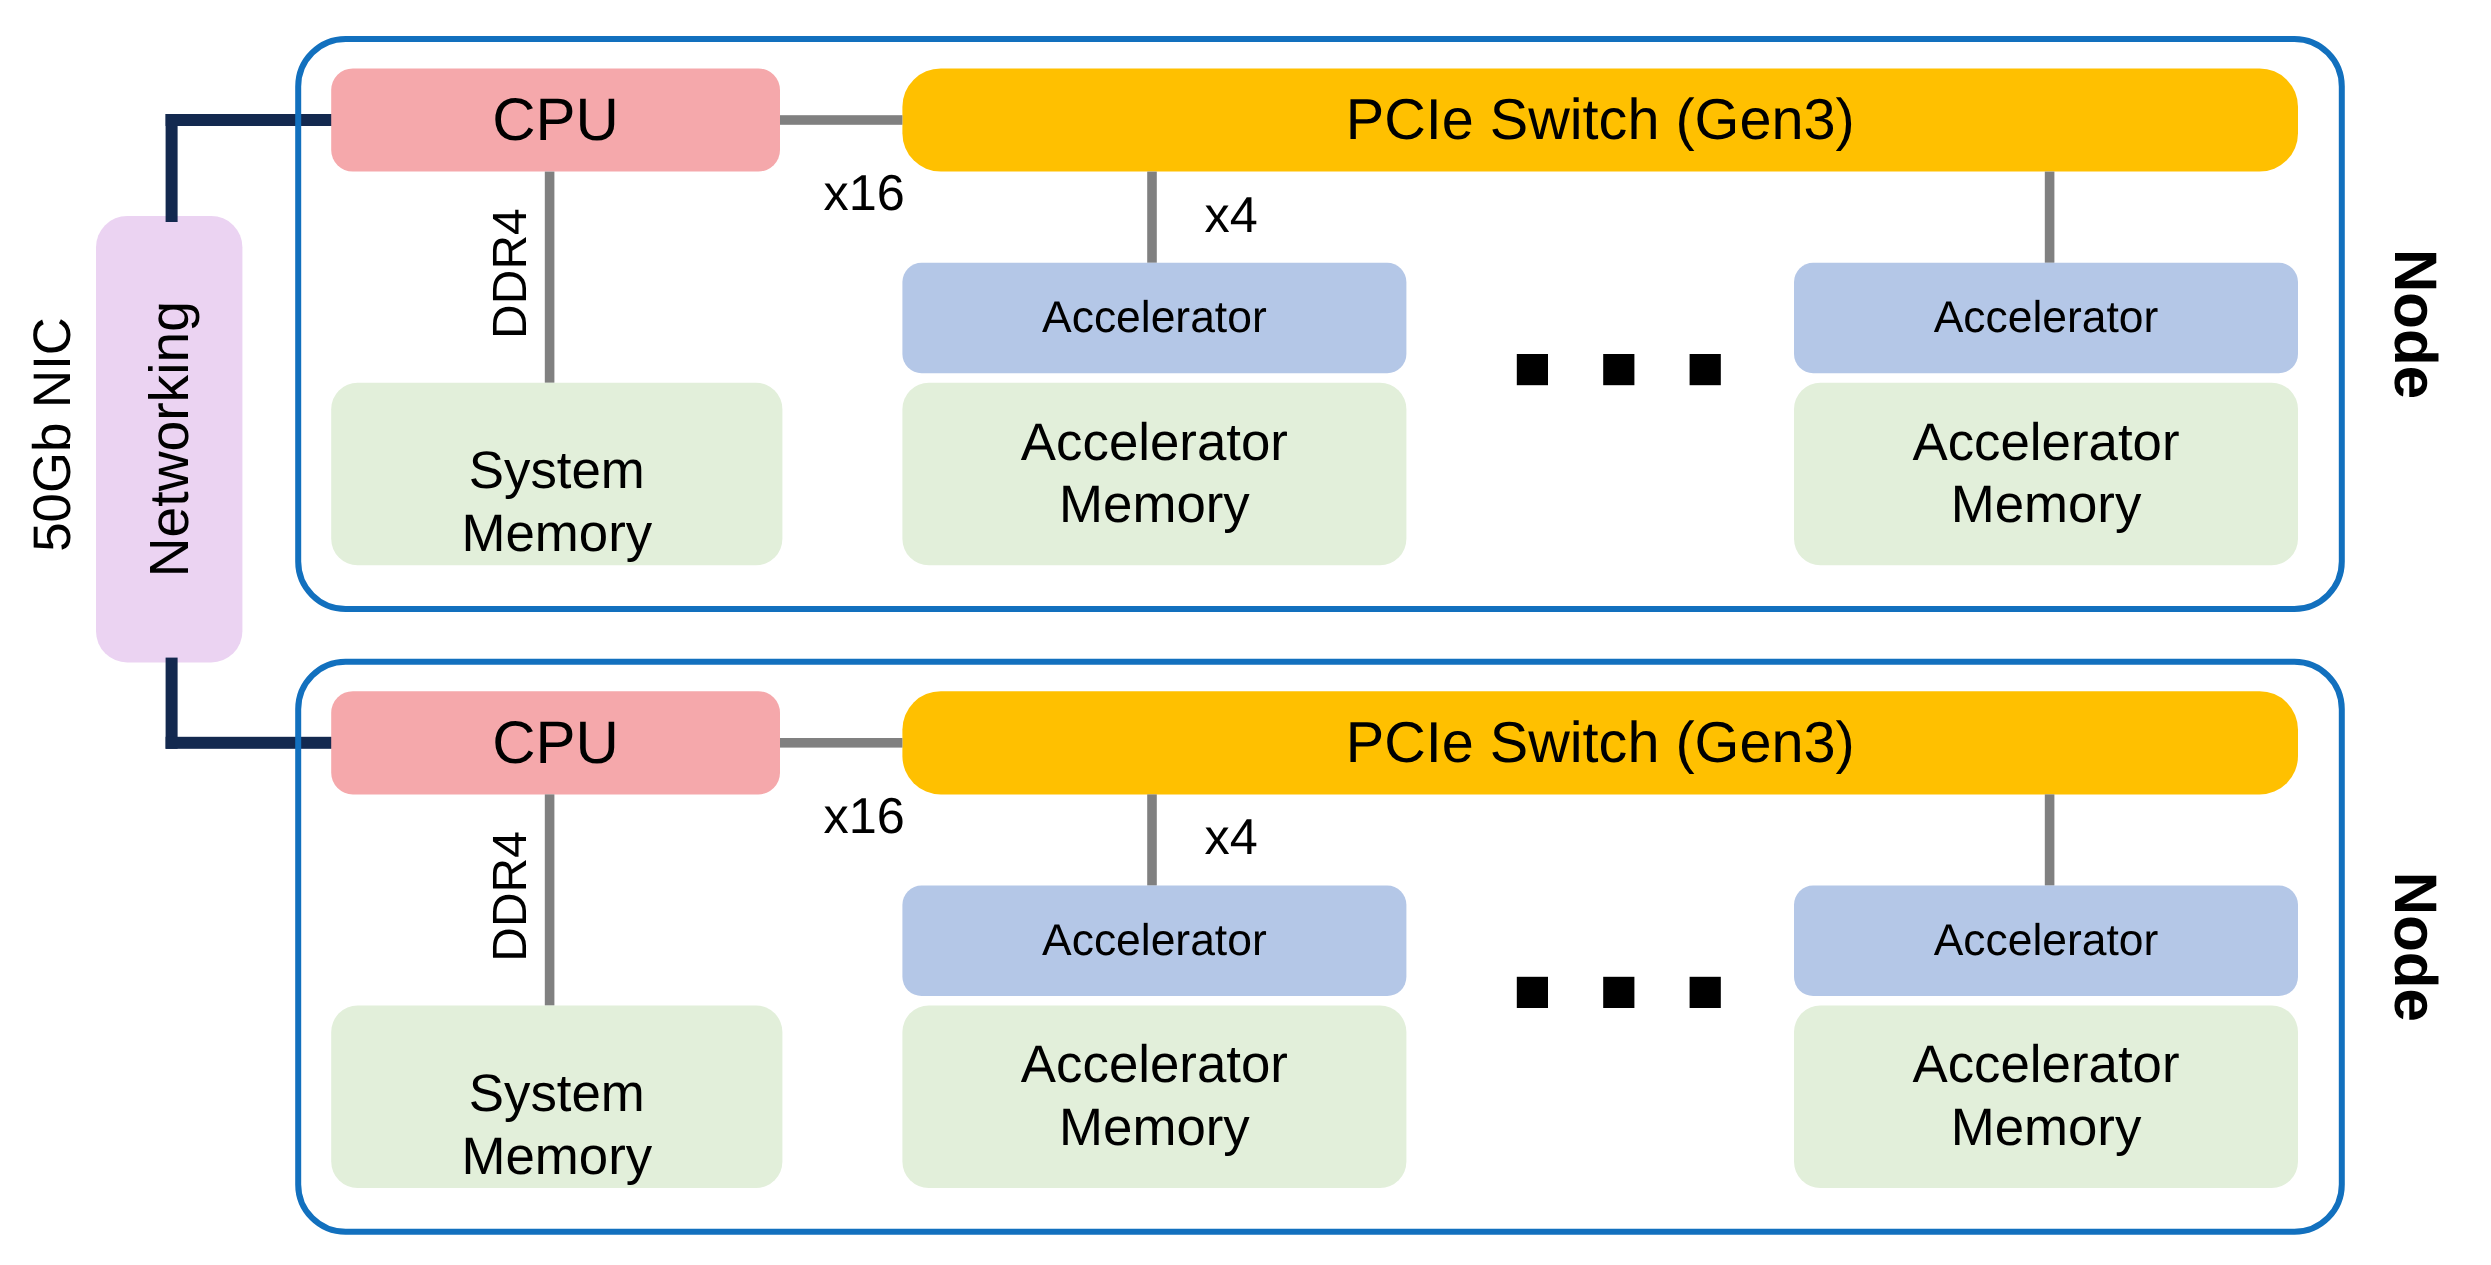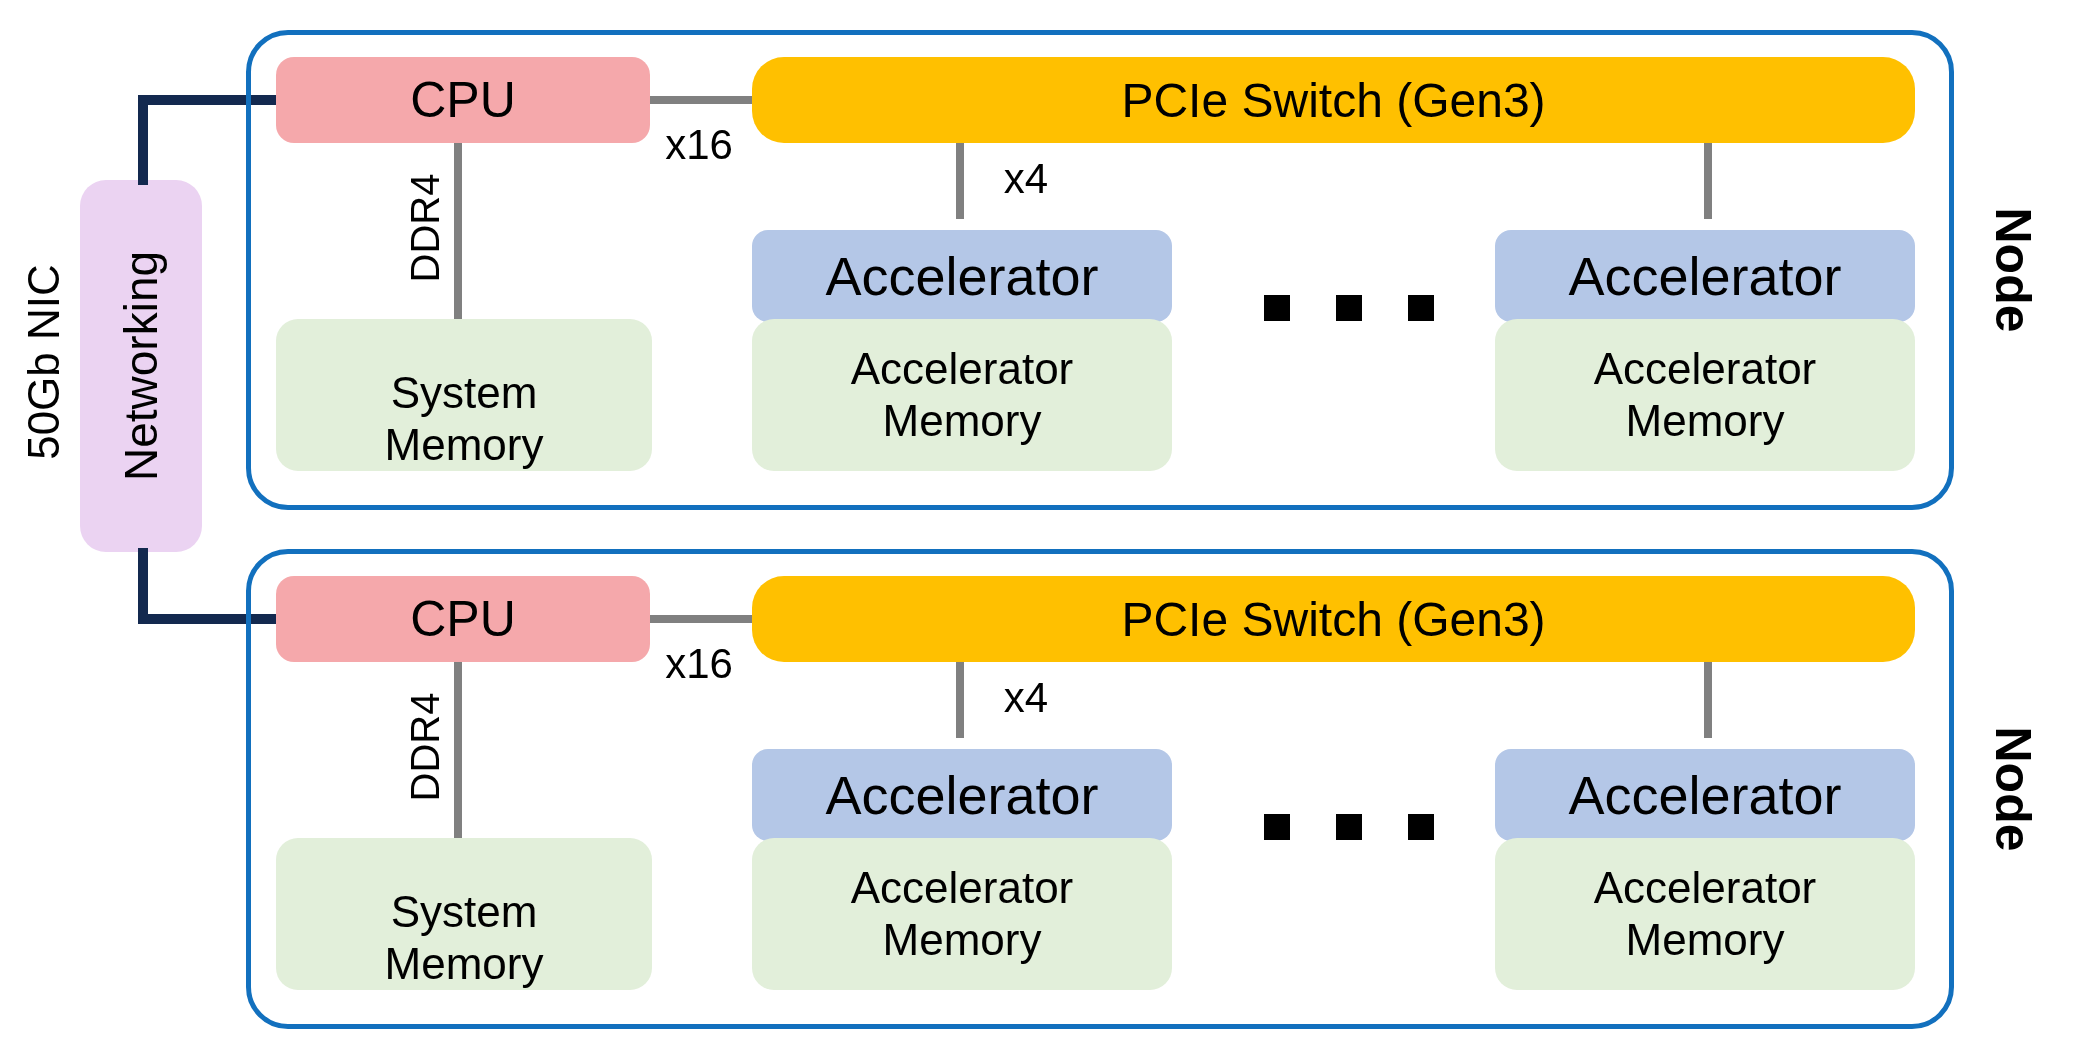--- a/index.html
+++ b/index.html
@@ -44,24 +44,24 @@
     font-size: 50px;
   }
   .switch {
     left: 506px; top: 27px; width: 1163px; height: 86px;
     background: var(--pcie_switch_fill, #FFC000);
     border-radius: 32px;
     font-size: 48px;
     text-align: center;
   }
   .accel {
-    top: 200px; width: 420px; height: 92px;
+    top: 189px; width: 420px; height: 92px;
     background: var(--accelerator_fill, #B4C7E7);
     border-radius: 16px;
-    font-size: 54px;
+    font-size: 37px;
   }
   .accel.a1 { left: 506px; }
   .accel.a2 { left: 1249px; }
   .mem {
     top: 289px; width: 420px; height: 152px;
     background: var(--memory_fill, #E2EFDA);
     border-radius: 22px;
     font-size: 44px;
     line-height: 1.18;
   }
@@ -70,21 +70,21 @@
   .mem.m2 { left: 1249px; }
   .mem span { display: inline-block; max-width: 310px; }
   .mem.sys span { max-width: 240px; }
 
   
   .link { position: absolute; }
   .gray { background: var(--bus_link, #808080); }
   .navy { background: var(--network_link, #13294F); }
 
   .lbl { position: absolute; font-size: 42px; }
-  .x16-lbl { left: 398px; top: 88px; width: 110px; height: 54px; text-align: center; line-height: 54px; }
+  .x16-lbl { left: 398px; top: 104px; width: 110px; height: 54px; text-align: right; line-height: 54px; }
   .x4-lbl  { left: 730px; top: 124px; width: 100px; height: 50px; text-align: center; line-height: 50px; }
   .ddr4-lbl {
     left: 69px; top: 173px; width: 220px; height: 50px;
     text-align: center; line-height: 50px; font-size: 40px;
     transform: rotate(-90deg);
   }
 
   
   .dots {
     position: absolute;

